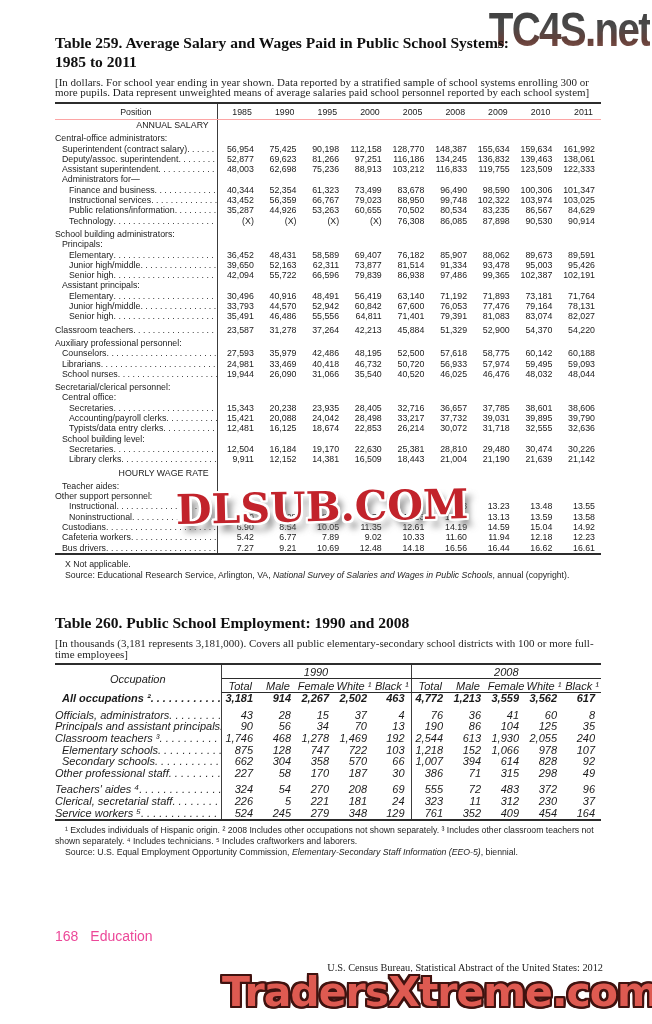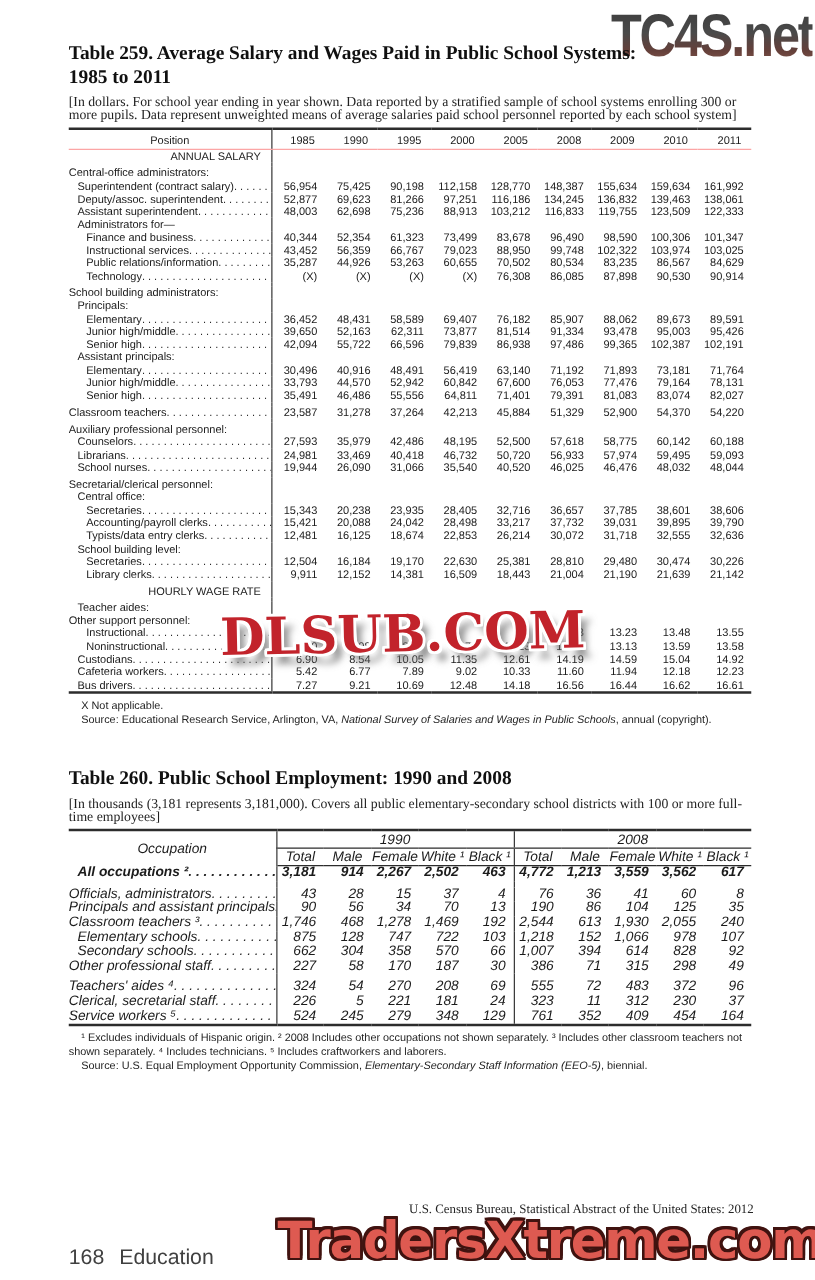--- a/index.html
+++ b/index.html
@@ -46,21 +46,21 @@
   #t260 tr.boldrow td{font-weight:bold;}
   #t260 tbody tr:last-child td{border-bottom:2px solid #2c2c2c;}
 
   .footnote{font-size:8.7px;line-height:10.6px;margin-top:4px;color:#1f1f1f;}
   .fnx{margin-left:10px;}
   .src{text-indent:10px;margin-top:1px;}
   .it{font-style:italic;}
   .gap260{margin-top:33px;}
 
   
-  .pagefoot{position:absolute;left:55px;top:996px;font-size:17px;color:#404040;z-index:2;}
+  .pagefoot{position:absolute;left:55px;top:928px;font-size:14px;color:#ec4899;z-index:2;}
   .pagefoot .sec{margin-left:12px;}
   .censusline{position:absolute;right:49px;top:962px;z-index:2;
               font-family:"Liberation Serif",serif;font-size:10.3px;color:#242424;}
 
   
   .wm{position:absolute;line-height:1;white-space:nowrap;}
   #wm-tc4s{top:6px;right:2px;z-index:1;font-family:"Liberation Sans",sans-serif;
      font-weight:bold;font-size:48px;letter-spacing:-2px;
      transform:scaleX(.84);transform-origin:100% 0;
      background:linear-gradient(180deg,#3d3d3d 0%,#4a4a4a 42%,#64403a 72%,#8c5a50 100%);

